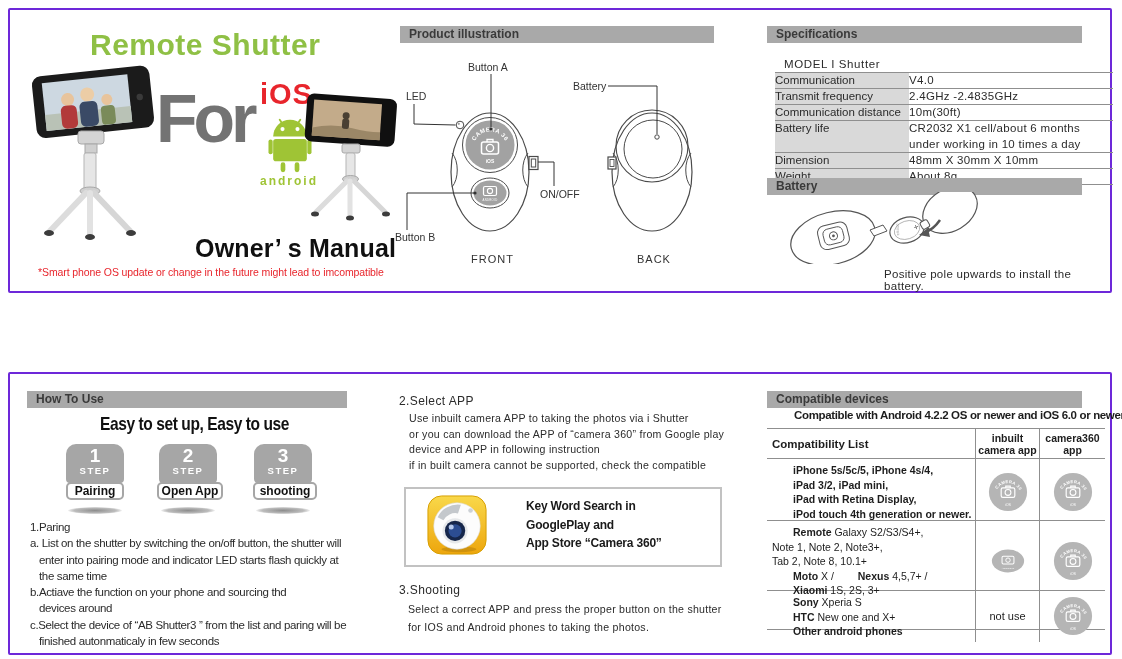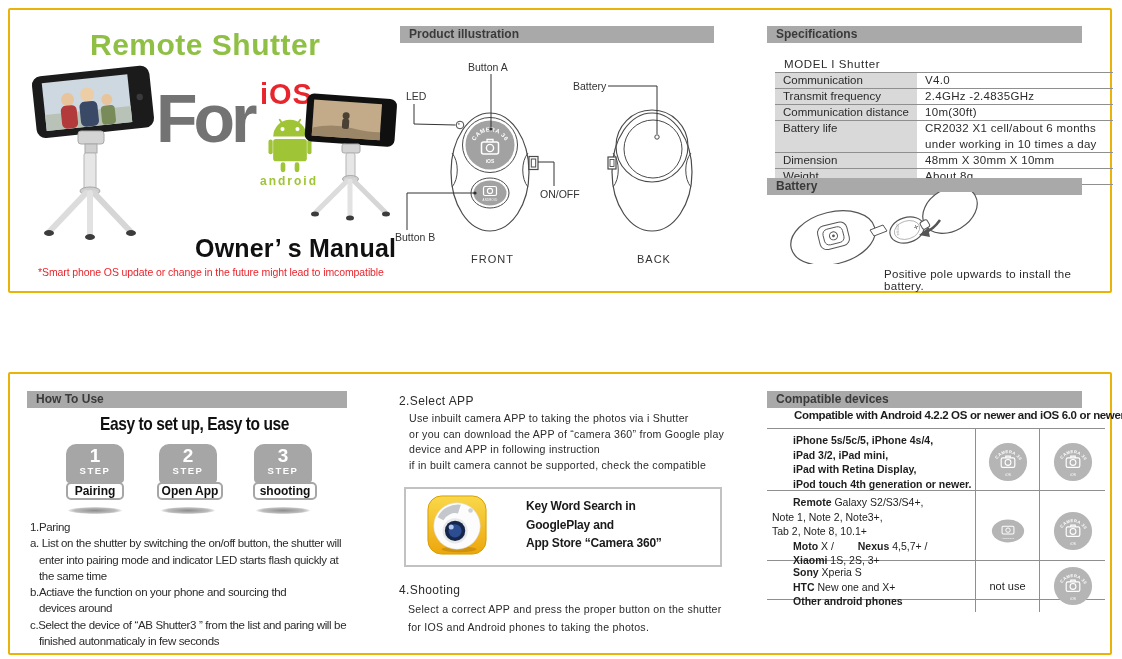--- a/index.html
+++ b/index.html
@@ -1,37 +1,37 @@
 <!DOCTYPE html>
 <html><head>
 <meta charset="utf-8">
 <style>
   html,body{margin:0;padding:0;background:#fff;}
   body{width:1122px;height:659px;position:relative;overflow:hidden;
        font-family:"Liberation Sans",sans-serif;color:#2b2b2b;}
   .abs{position:absolute;}
-  .panel{position:absolute;background:#fff;border:2px solid #eab308;border-radius:2px;}
+  .panel{position:absolute;background:#fff;border:2px solid #6d28d9;border-radius:2px;}
   #panel-top{left:8px;top:8px;width:1100px;height:281px;}
   #panel-bottom{left:8px;top:372px;width:1100px;height:279px;}
   .graybar{position:absolute;background:#a9a9a9;color:#3a3a3a;font-size:12px;font-weight:bold;
            line-height:17px;padding-left:9px;box-sizing:border-box;height:17px;}
   
   .brand-title{left:80px;top:18px;font-size:30px;font-weight:600;color:#8fc045;letter-spacing:.5px;}
   .for-word{left:146px;top:74px;font-size:68px;font-weight:bold;color:#737373;letter-spacing:-4px;line-height:1;}
   .ios-word{left:250px;top:68px;font-size:29px;font-weight:bold;color:#e8252c;letter-spacing:1px;}
   .android-word{left:244px;top:164px;width:70px;text-align:center;font-size:12px;font-weight:bold;
                 color:#9fc435;letter-spacing:2px;}
   .manual-title{left:185px;top:224px;font-size:25px;font-weight:bold;color:#101010;letter-spacing:.2px;}
   .disclaimer{left:28px;top:256px;font-size:10.5px;color:#e8252c;letter-spacing:-.1px;}
   
   .model-line{left:774px;top:48px;font-size:11.5px;letter-spacing:.6px;color:#2b2b2b;}
   table.spec{position:absolute;left:765px;top:62px;width:338px;border-collapse:collapse;
              font-size:11.5px;color:#2b2b2b;}
   table.spec td{border-top:1px solid #8f8f8f;border-bottom:1px solid #8f8f8f;
-                padding:0 0 0 8px;vertical-align:top;}
+                padding:0 0 0 0;vertical-align:top;}
   table.spec td.l{background:#d9d9d9;width:134px;}
   table.spec td.v{letter-spacing:.3px;}
   table.spec tr.h16 td{height:15px;line-height:15px;}
   table.spec tr.h31 td{height:31px;line-height:15.5px;}
   .battery-caption{left:874px;top:258px;font-size:11.5px;letter-spacing:.3px;}
   
   .howto-headline{left:98px;top:411px;font-size:18.5px;font-weight:bold;color:#111;
                   letter-spacing:-.5px;transform:scaleX(.84);transform-origin:left top;white-space:nowrap;}
   .step{position:absolute;width:58px;top:442px;}
   .step-top{height:37px;background:#a6a6a6;border-radius:10px 10px 4px 4px;color:#fff;
@@ -347,30 +347,37 @@
       <circle cx="30" cy="38" r="10.5" fill="#16264a"></circle>
       <circle cx="30" cy="38" r="6.8" fill="#2c4d92"></circle>
       <circle cx="26" cy="34" r="2.6" fill="#cfe0ff" opacity=".85"></circle>
     </svg>
     <div class="abs keyword-lines" style="left:516px;top:123px">
       <div>Key Word Search in</div>
       <div>GooglePlay and</div>
       <div>App Store “Camera 360”</div>
     </div>
 
-    <div class="abs sec-title" style="left:389px;top:209px">4.Shooting</div>
+    <div class="abs sec-title" style="left:389px;top:209px">3.Shooting</div>
     <div class="abs shooting-lines" style="left:398px;top:227px">
       <div>Select a correct APP and press the proper button on the shutter</div>
       <div>for IOS and Android phones to taking the photos.</div>
     </div>
 
     <div class="graybar" style="left:757px;top:17px;width:315px">Compatible devices</div>
     <div class="abs compat-subtitle" style="left:756px;top:35px">Compatible with Android 4.2.2 OS or newer and iOS 6.0 or newer</div>
 
     <div class="compat" style="left:757px;top:54px">
+      <div class="crow chead">
+        <div class="ccell cdev">Compatibility List</div>
+        <div class="ccell cmid colhdr">inbuilt
+camera app</div>
+        <div class="ccell cend colhdr">camera360
+app</div>
+      </div>
       <div class="crow r1">
         <div class="ccell cdev">
           <div><span class="bseg">iPhone 5s/5c/5, iPhone 4s/4,</span></div>
           <div><span class="bseg">iPad 3/2, iPad mini,</span></div>
           <div><span class="bseg">iPad with Retina Display,</span></div>
           <div><span class="bseg">iPod touch 4th generation or newer.</span></div>
         </div>
         <div class="ccell cmid">
             <svg class="badge-big">
               <use href="#badge-big"></use>

